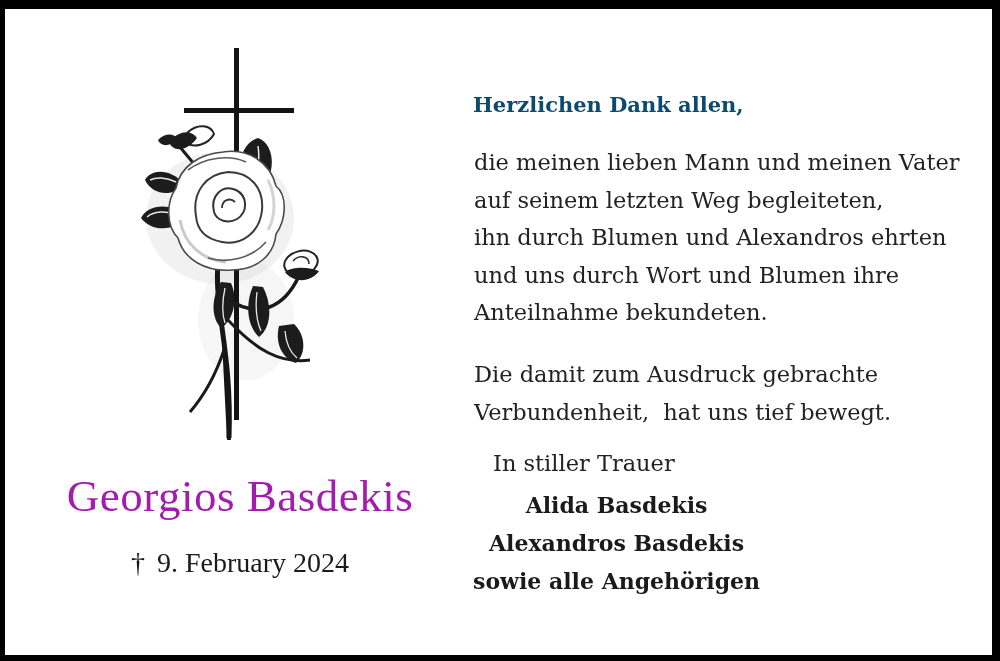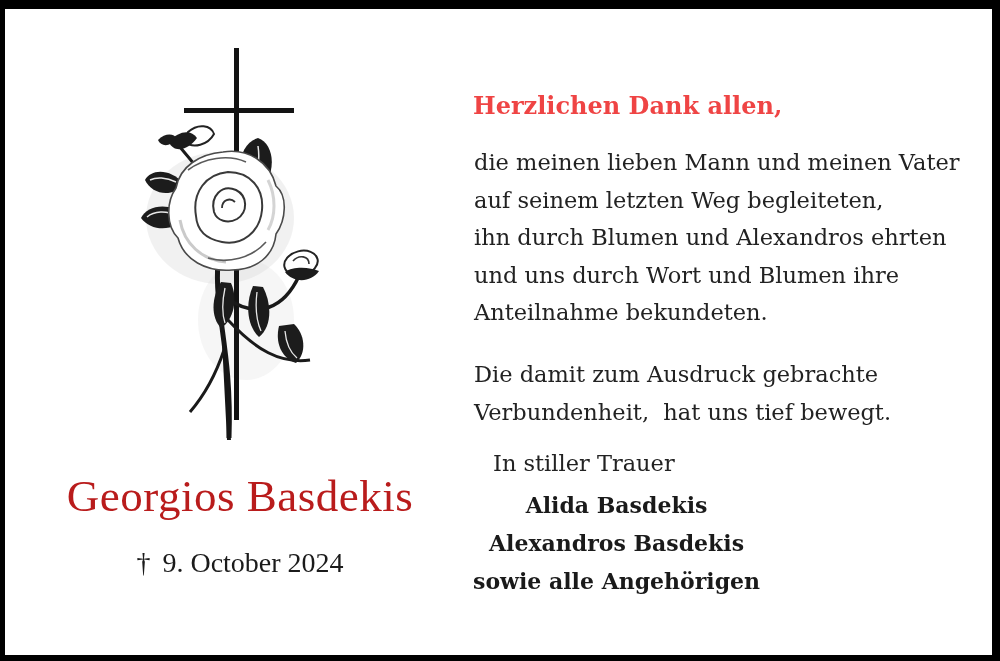--- a/index.html
+++ b/index.html
@@ -21,39 +21,39 @@
   .content > div, .content > svg { position: absolute; }
 
   .art { left: 118px; top: 20px; width: 262px; height: 422px; }
 
   .name {
     left: 25px; top: 474px; width: 430px;
     text-align: center;
     font-family: "Liberation Serif", serif;
     font-size: 45px; line-height: 1;
     letter-spacing: 0.5px;
-    color: #b91c1c;
+    color: #a21caf;
     white-space: nowrap;
   }
   .date {
     left: 25px; top: 549px; width: 430px;
     text-align: center;
     font-family: "Liberation Serif", serif;
     font-size: 28px; line-height: 1;
     color: #1b1b1b;
     white-space: nowrap;
   }
   .dagger { margin-right: 12px; }
 
   .heading {
     left: 473px; top: 92px;
     font-family: "DejaVu Serif", serif;
     font-weight: bold;
-    font-size: 24px; line-height: 1.2;
-    color: #ef4444;
+    font-size: 21px; line-height: 1.2;
+    color: #0c4a6e;
     white-space: nowrap;
   }
   .para, .closing, .mourners {
     font-family: "DejaVu Serif", serif;
     font-size: 22.5px;
     color: #222222;
   }
   .para .line { line-height: 37.6px; white-space: pre; }
   .para1 { left: 474px; top: 144px; }
   .para2 { left: 474px; top: 356px; }
@@ -117,21 +117,21 @@
       <path d="M150 160 C 158 176, 158 196, 150 210" stroke="#c9c9c9" stroke-width="3" fill="none" opacity="0.8"></path>
       <path d="M70 150 C 86 138, 110 134, 128 142" stroke="#5a5a5a" stroke-width="1.6" fill="none"></path>
       <path d="M148 222 C 134 238, 110 244, 90 238" stroke="#5a5a5a" stroke-width="1.6" fill="none"></path>
       <path d="M78 196 C 74 172, 88 154, 110 152 C 132 152, 146 168, 144 190 C 142 212, 124 226, 104 222 C 88 219, 79 210, 78 196 Z" fill="#ffffff" stroke="#3a3a3a" stroke-width="2"></path>
       <path d="M96 192 C 92 176, 104 164, 118 170 C 130 176, 130 192, 119 199 C 110 204, 99 201, 96 192 Z" fill="#ffffff" stroke="#333333" stroke-width="2"></path>
       <path d="M104 188 C 104 180, 112 177, 117 182" stroke="#333333" stroke-width="1.8" fill="none"></path>
     </svg>
 
     <div class="name">Georgios Basdekis</div>
     <div class="date">
-      <span class="dagger">†</span><span>9. October 2024</span>
+      <span class="dagger">†</span><span>9. February 2024</span>
     </div>
 
     <div class="heading">Herzlichen Dank allen,</div>
 
     <div class="para para1">
       <div class="line">die meinen lieben Mann und meinen Vater</div>
       <div class="line">auf seinem letzten Weg begleiteten,</div>
       <div class="line">ihn durch Blumen und Alexandros ehrten</div>
       <div class="line">und uns durch Wort und Blumen ihre</div>
       <div class="line">Anteilnahme bekundeten.</div>

